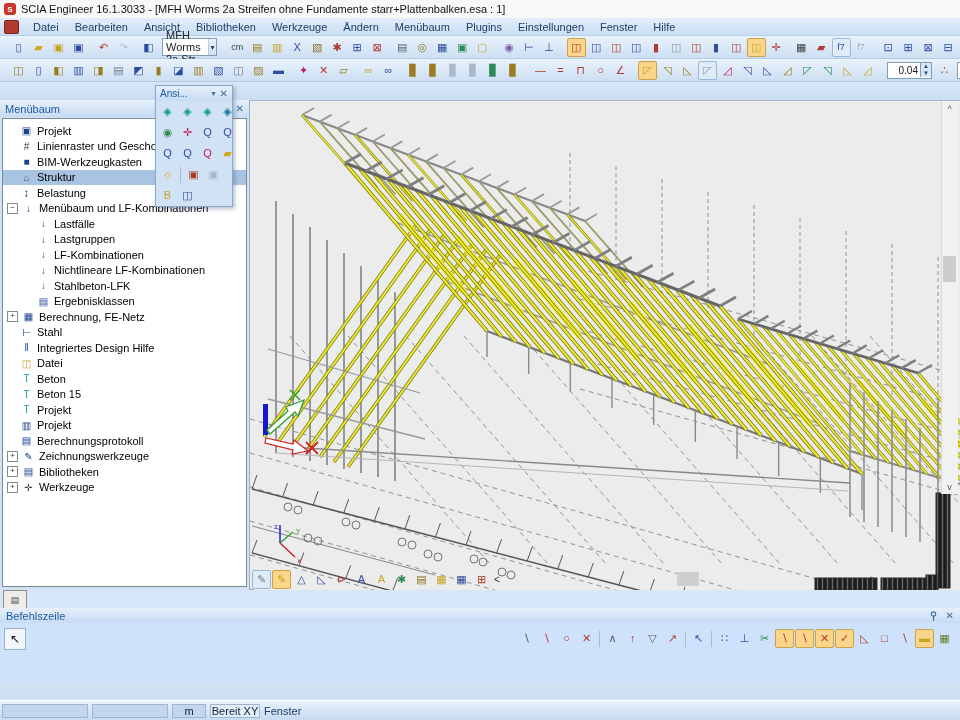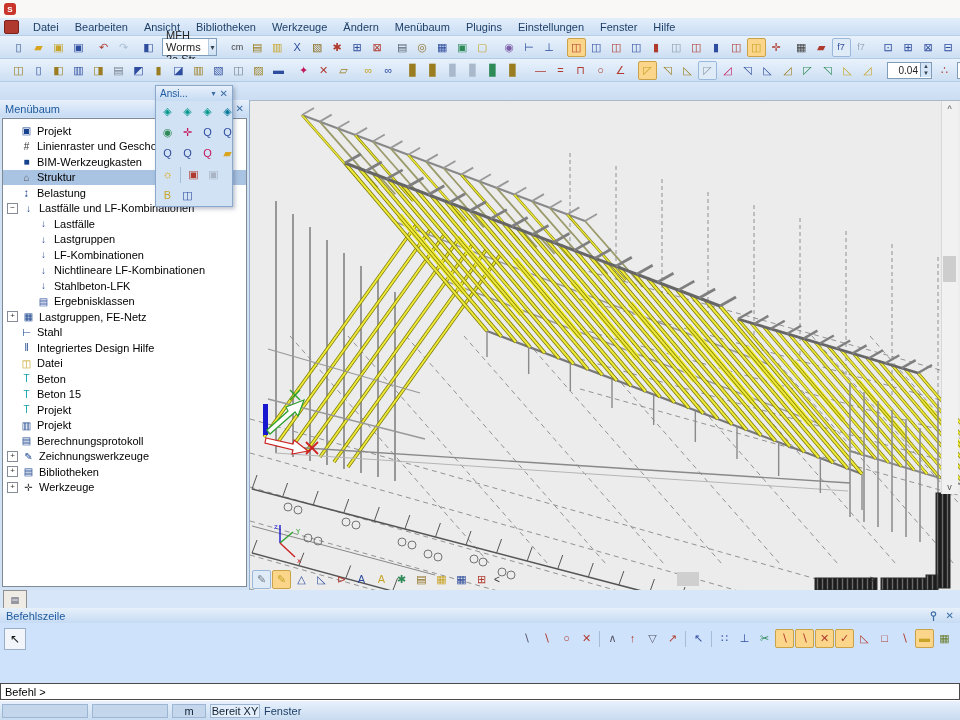--- a/index.html
+++ b/index.html
@@ -98,20 +98,21 @@
   #status-state{position:absolute;left:264px;top:4px;color:#1e3f66;}
   svg text{font-family:"DejaVu Sans",sans-serif;}
 </style>
 </head>
 <body>
 
 <div id="app">
 
   <div id="titlebar">
     <span id="app-icon">S</span>
+    <span>SCIA Engineer 16.1.3033 - [MFH Worms 2a Streifen ohne Fundamente starr+Plattenbalken.esa : 1]</span>
   </div>
 
   <div id="menubar">
     <span id="doc-icon"></span>
     <nav id="menu-items" style="display:flex;">
         <span class="menu-item">Datei</span>
         <span class="menu-item">Bearbeiten</span>
         <span class="menu-item">Ansicht</span>
         <span class="menu-item">Bibliotheken</span>
         <span class="menu-item">Werkzeuge</span>
@@ -280,21 +281,21 @@
           <span>Struktur</span>
         </div>
         <div class="trow" style="padding-left: 4px;">
           <span class="tspace"></span>
           <span class="ticon" style="color: rgb(22, 65, 140);">↨</span>
           <span>Belastung</span>
         </div>
         <div class="trow" style="padding-left: 4px;">
           <span class="texp">−</span>
           <span class="ticon" style="color: rgb(22, 65, 140);">↓</span>
-          <span>Lastfälle und LF-Kombinationen</span>
+          <span>Menübaum und LF-Kombinationen</span>
         </div>
         <div class="trow" style="padding-left: 21px;">
           <span class="tspace"></span>
           <span class="ticon" style="color: rgb(47, 77, 158);">↓</span>
           <span>Lastfälle</span>
         </div>
         <div class="trow" style="padding-left: 21px;">
           <span class="tspace"></span>
           <span class="ticon" style="color: rgb(47, 77, 158);">↓</span>
           <span>Lastgruppen</span>
@@ -315,21 +316,21 @@
           <span>Stahlbeton-LFK</span>
         </div>
         <div class="trow" style="padding-left: 21px;">
           <span class="tspace"></span>
           <span class="ticon" style="color: rgb(47, 77, 158);">▤</span>
           <span>Ergebnisklassen</span>
         </div>
         <div class="trow" style="padding-left: 4px;">
           <span class="texp">+</span>
           <span class="ticon" style="color: rgb(22, 65, 140);">▦</span>
-          <span>Lastgruppen, FE-Netz</span>
+          <span>Berechnung, FE-Netz</span>
         </div>
         <div class="trow" style="padding-left: 4px;">
           <span class="tspace"></span>
           <span class="ticon" style="color: rgb(22, 65, 140);">⊢</span>
           <span>Stahl</span>
         </div>
         <div class="trow" style="padding-left: 4px;">
           <span class="tspace"></span>
           <span class="ticon" style="color: rgb(22, 65, 140);">‖</span>
           <span>Integriertes Design Hilfe</span>
@@ -807,21 +808,20 @@
         <span class="icon hl" style="color: rgb(176, 58, 46);">✕</span>
         <span class="icon hl" style="color: rgb(176, 58, 46);">✓</span>
         <span class="icon" style="color: rgb(176, 58, 46);">◺</span>
         <span class="icon" style="color: rgb(176, 58, 46);">□</span>
         <span class="icon" style="color: rgb(176, 58, 46);">∖</span>
         <span class="icon hl" style="color: rgb(199, 164, 39);">▬</span>
         <span class="icon" style="color: rgb(106, 125, 46);">▦</span>
       </div>
   </div>
 
-  <div id="cmdinput">Befehl &gt;</div>
 
   <div id="statusbar">
     <div class="sseg" style="left:2px;width:86px;"></div>
     <div class="sseg" style="left:92px;width:76px;"></div>
     <div class="sseg" style="left:172px;width:34px;">m</div>
     <div class="sseg" id="seg-plane" style="left:210px;width:50px;">Bereit XY</div>
     <span id="status-state">Fenster</span>
   </div>
 
 </div>

